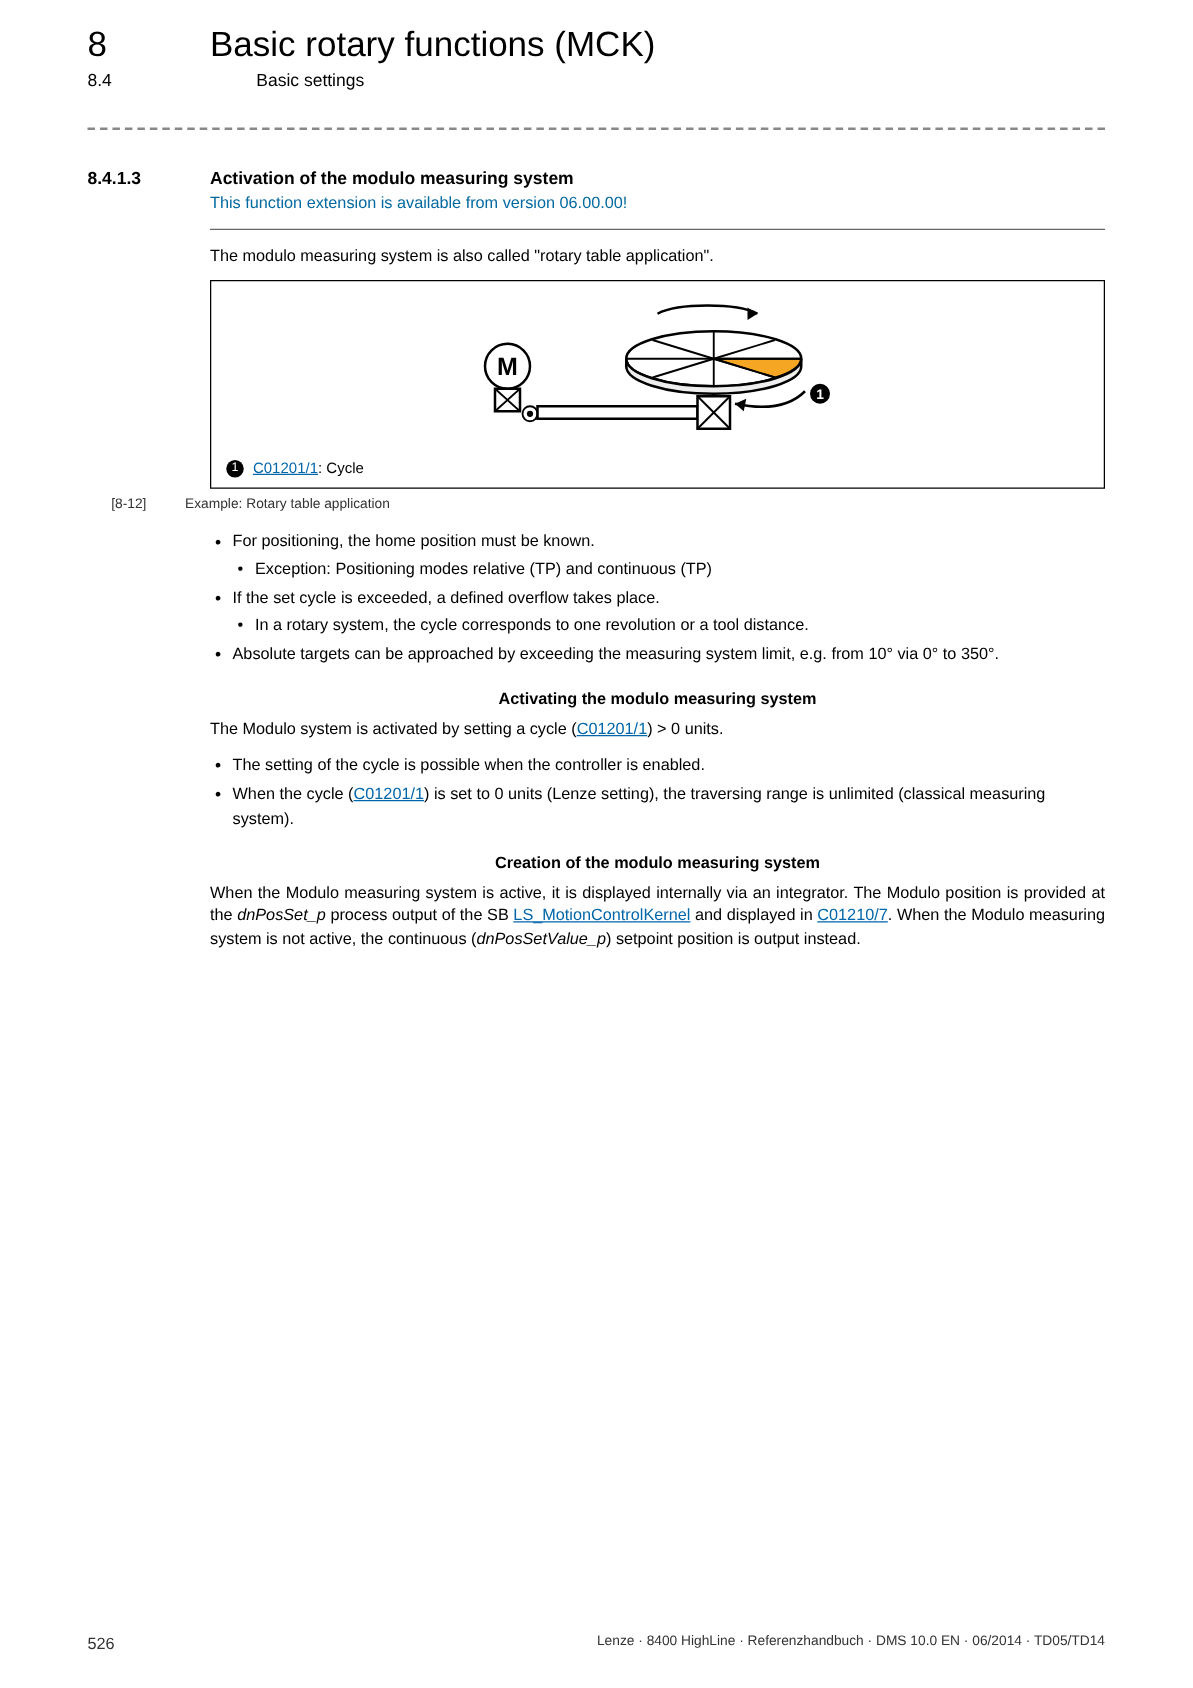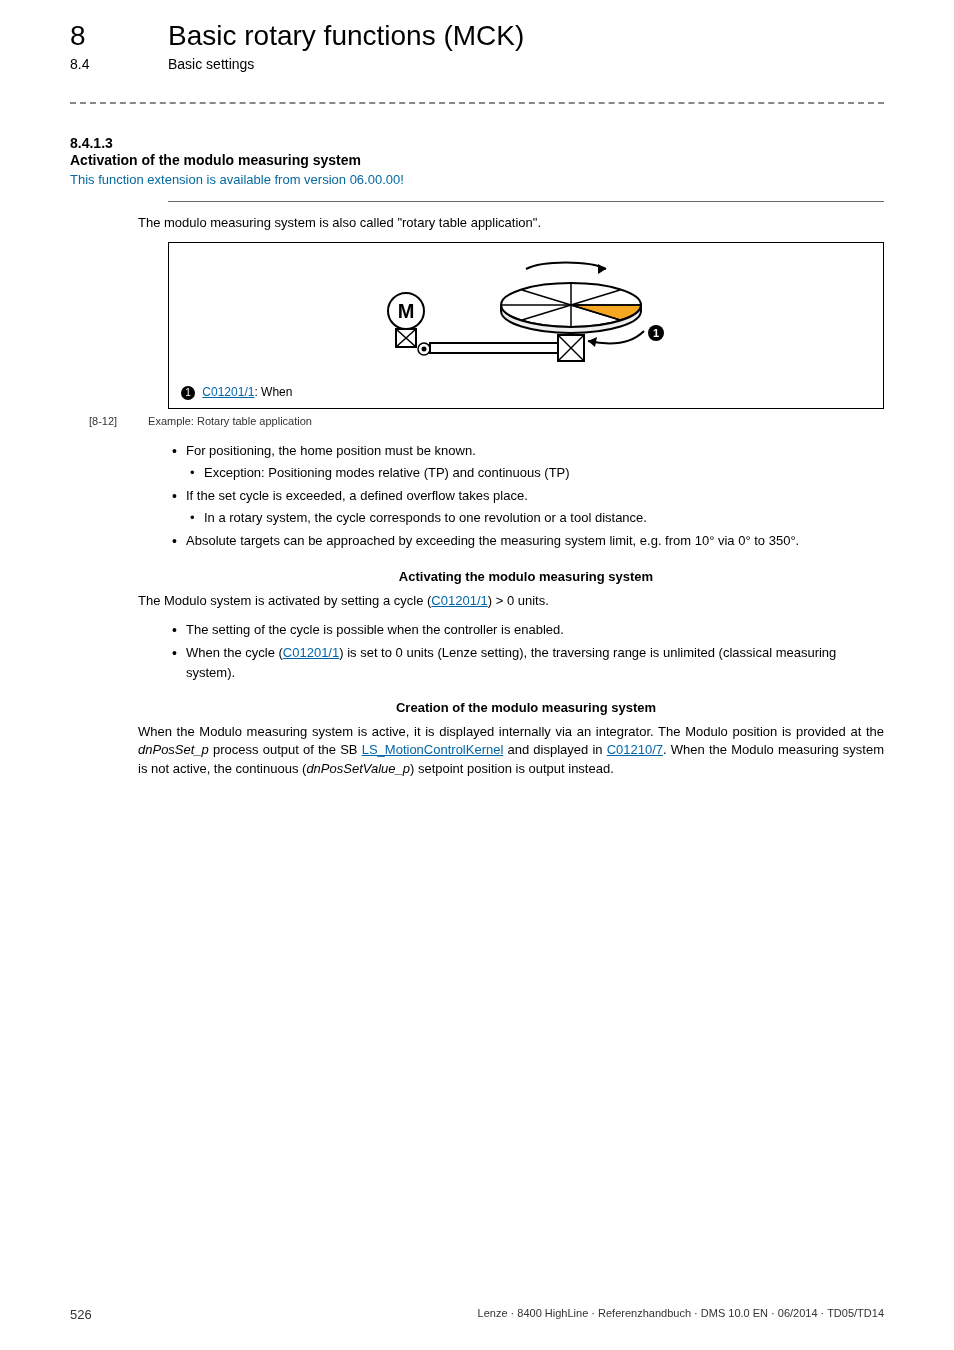--- a/index.html
+++ b/index.html
@@ -24,38 +24,38 @@
       flex-shrink: 0;
     }
     .chapter-title {
       font-size: 28px;
       font-weight: normal;
     }
     .subheader-row {
       display: flex;
       align-items: center;
       margin-bottom: 30px;
+      gap: 37px;
     }
     .section-num {
       font-size: 14px;
       width: 98px;
       flex-shrink: 0;
     }
     .section-title {
       font-size: 14px;
     }
     .dashed-line {
       border: none;
       border-top: 2px dashed #888;
       margin: 8px 0 30px 0;
     }
     .content-row {
       display: flex;
       margin-bottom: 8px;
-      flex-direction: column;
     }
     .left-col {
       width: 98px;
       flex-shrink: 0;
     }
     .right-col {
       flex: 1;
     }
     .sub-num {
       font-size: 14px;
@@ -72,21 +72,21 @@
       margin-bottom: 6px;
     }
     .thin-line {
       border: none;
       border-top: 1px solid #666;
       margin-bottom: 12px;
       margin-left: 98px;
     }
     .body-text {
       font-size: 13px;
-      margin-left: 68px;
+      margin-left: 98px;
       margin-bottom: 10px;
       line-height: 1.4;
     }
     .body-text-justify {
       text-align: justify;
     }
     .sub-heading {
       font-size: 13px;
       font-weight: bold;
       margin-left: 98px;
@@ -250,21 +250,21 @@
 
       <path d="M 242 90 Q 280 98 298 80" fill="none" stroke="#000" stroke-width="2"></path>
       <polygon points="242,90 251,86 249,96" fill="#000"></polygon>
 
       <circle cx="310" cy="82" r="8" fill="#000"></circle>
       <text x="310" y="86" text-anchor="middle" font-size="11" fill="#fff" font-weight="bold">1</text>
     </svg>
   </div>
   <div class="figure-legend">
     <span class="num-circle">1</span>
-    <span class="link">C01201/1</span><span>: When</span>
+    <span class="link">C01201/1</span><span>: Cycle</span>
   </div>
 </div>
 <div class="figure-caption">
   <span class="fig-num">[8-12]</span>
   <span>Example: Rotary table application</span>
 </div>
 
 <ul class="bullets">
   <li><span>For positioning, the home position must be known.</span>
     <ul>

